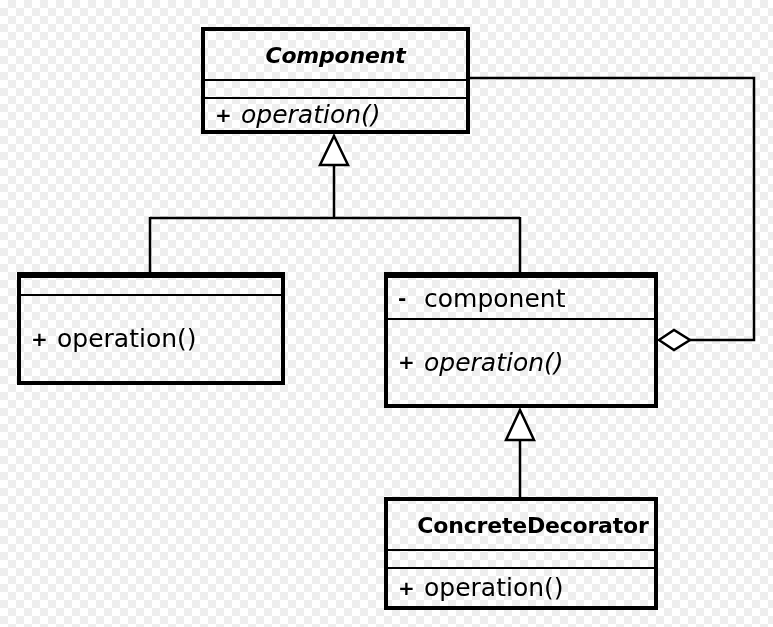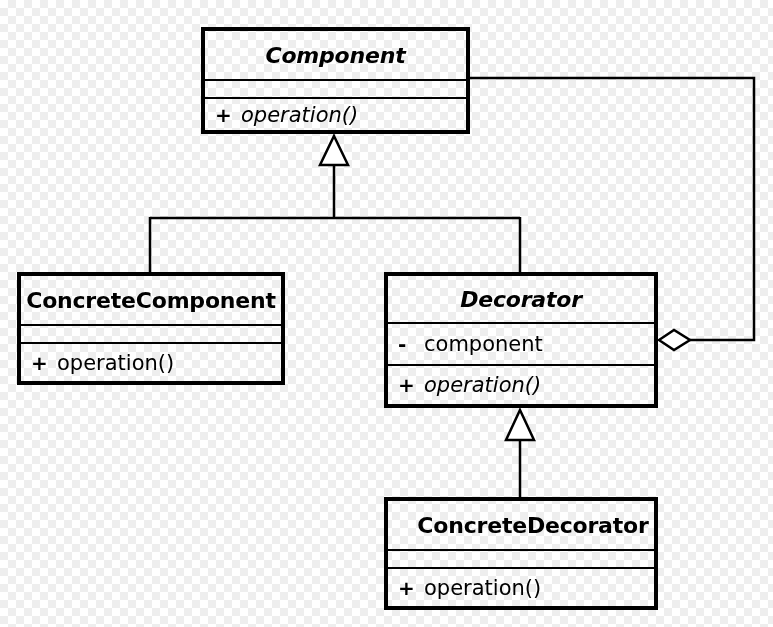--- a/index.html
+++ b/index.html
@@ -64,21 +64,21 @@
   }
   .vis {
     display: inline-block;
     width: 26px;
     font-weight: bold;
     font-size: 20px;
     text-align: left;
     flex: 0 0 auto;
   }
   .member-name {
-    font-size: 21px;
+    font-size: 25px;
   }
   .member-name.abstract {
     font-style: italic;
   }
 
   
   #connectors {
     position: absolute;
     left: 0;
     top: 0;
@@ -126,30 +126,28 @@
   <div class="uml-class" style="left:201px; top:27px; width:269px; height:107px;">
     <div class="compartment comp-title abstract" style="height:48px;">Component</div>
     <div class="compartment comp-sep comp-attrs comp-empty" style="height:18px;"></div>
     <div class="compartment comp-sep comp-ops" style="flex:1 1 auto;">
       <span class="vis">+</span>
       <span class="member-name abstract">operation()</span>
     </div>
   </div>
 
   <div class="uml-class" style="left:17px; top:272px; width:268px; height:113px;">
-    <div class="compartment comp-title" style="height:48px;">ConcreteComponent</div>
     <div class="compartment comp-sep comp-attrs comp-empty" style="height:18px;"></div>
     <div class="compartment comp-sep comp-ops" style="flex:1 1 auto;">
       <span class="vis">+</span>
       <span class="member-name">operation()</span>
     </div>
   </div>
 
   <div class="uml-class" style="left:384px; top:272px; width:274px; height:136px;">
-    <div class="compartment comp-title abstract" style="height:46px;">Decorator</div>
     <div class="compartment comp-sep comp-attrs" style="height:42px;">
       <span class="vis">-</span>
       <span class="member-name">component</span>
     </div>
     <div class="compartment comp-sep comp-ops" style="flex:1 1 auto;">
       <span class="vis">+</span>
       <span class="member-name abstract">operation()</span>
     </div>
   </div>
 

